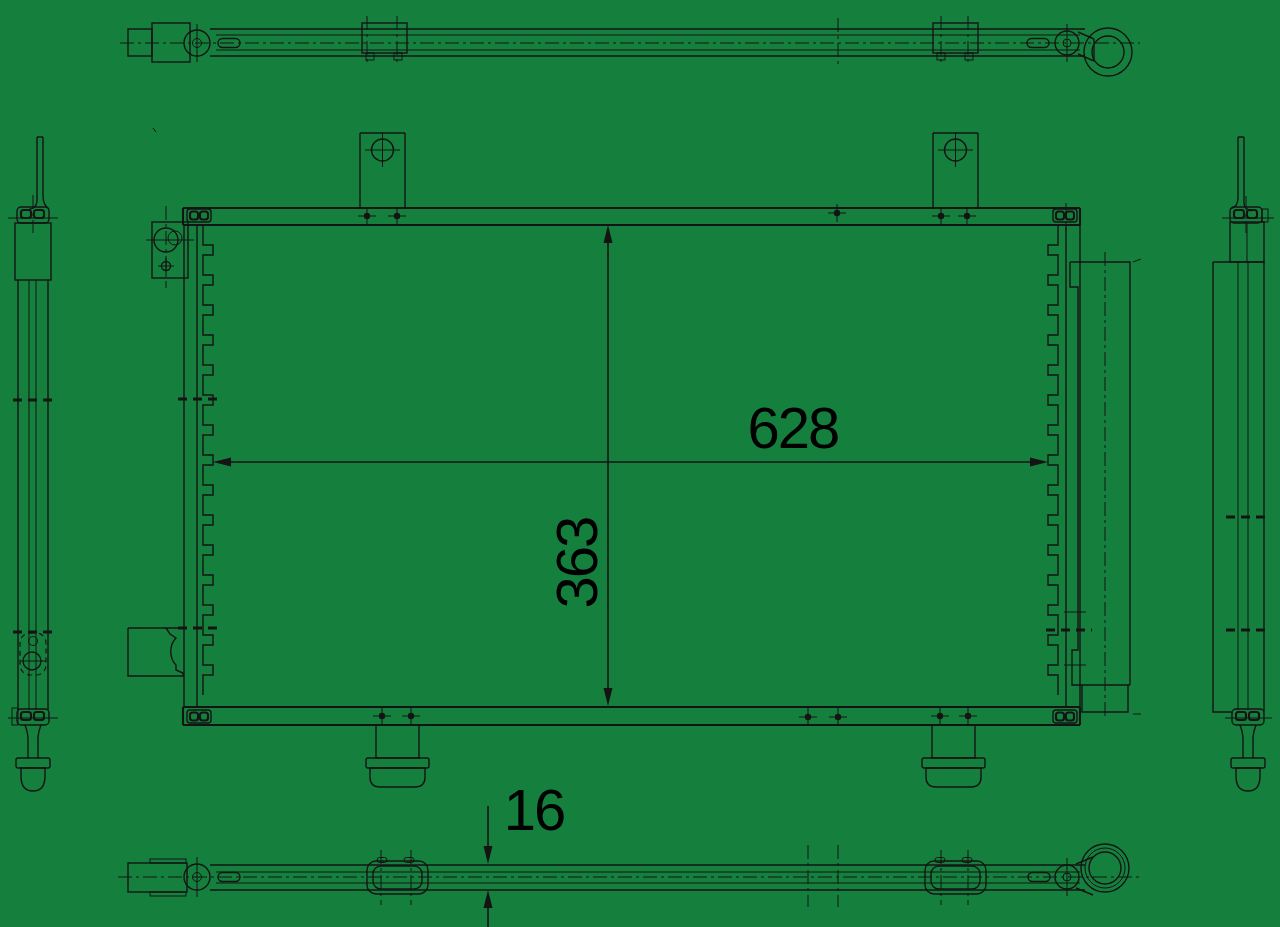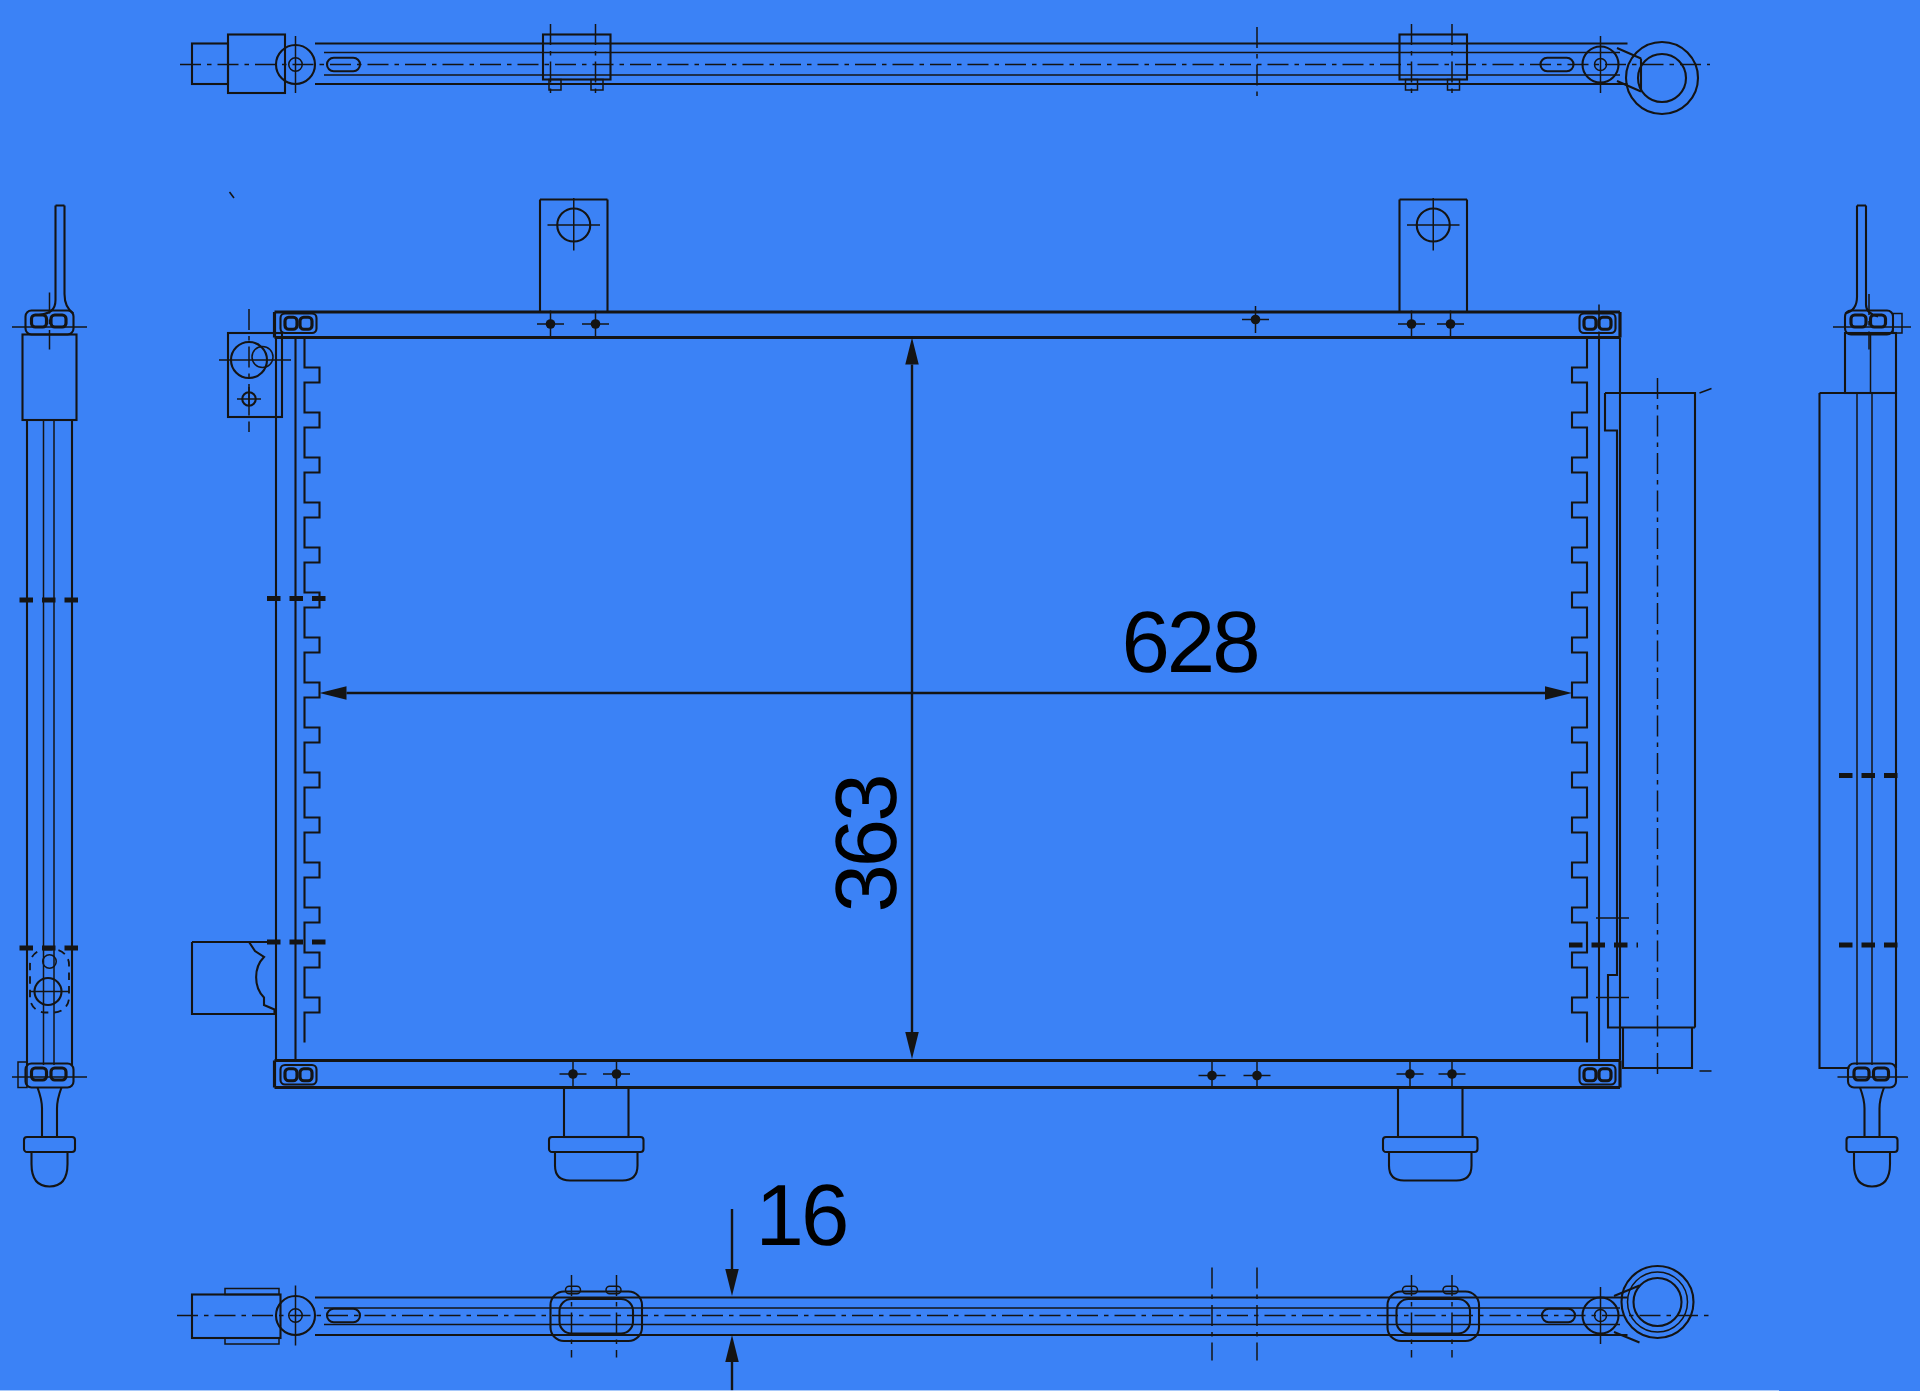--- a/index.html
+++ b/index.html
@@ -1,16 +1,16 @@
 <!DOCTYPE html>
 <html><head>
 <meta charset="utf-8">
 <style>
   html,body{margin:0;padding:0;background:#ffffff;}
-  .page{position:relative;width:1280px;height:927px;background:#3b82f6;overflow:hidden;}
+  .page{position:relative;width:1280px;height:927px;background:#15803d;overflow:hidden;}
   svg{position:absolute;left:0;top:0;}
   .ln{fill:none;stroke:#141414;stroke-width:1.4;stroke-linecap:butt;stroke-linejoin:miter;}
   .t2{stroke-width:2.1;}
   .thin{stroke-width:1;}
   .cl{fill:none;stroke:#141414;stroke-width:1;stroke-dasharray:14 4 3 4;}
   .dsh{fill:none;stroke:#141414;stroke-width:3.2;stroke-dasharray:9 6;}
   .dsh2{fill:none;stroke:#141414;stroke-width:1.2;stroke-dasharray:5 4;}
   .blk{fill:#141414;stroke:none;}
   .dim{fill:none;stroke:#141414;stroke-width:1.6;}
   .dim-label{font-family:"Liberation Sans",sans-serif;font-size:58px;letter-spacing:-2px;fill:#000000;}

